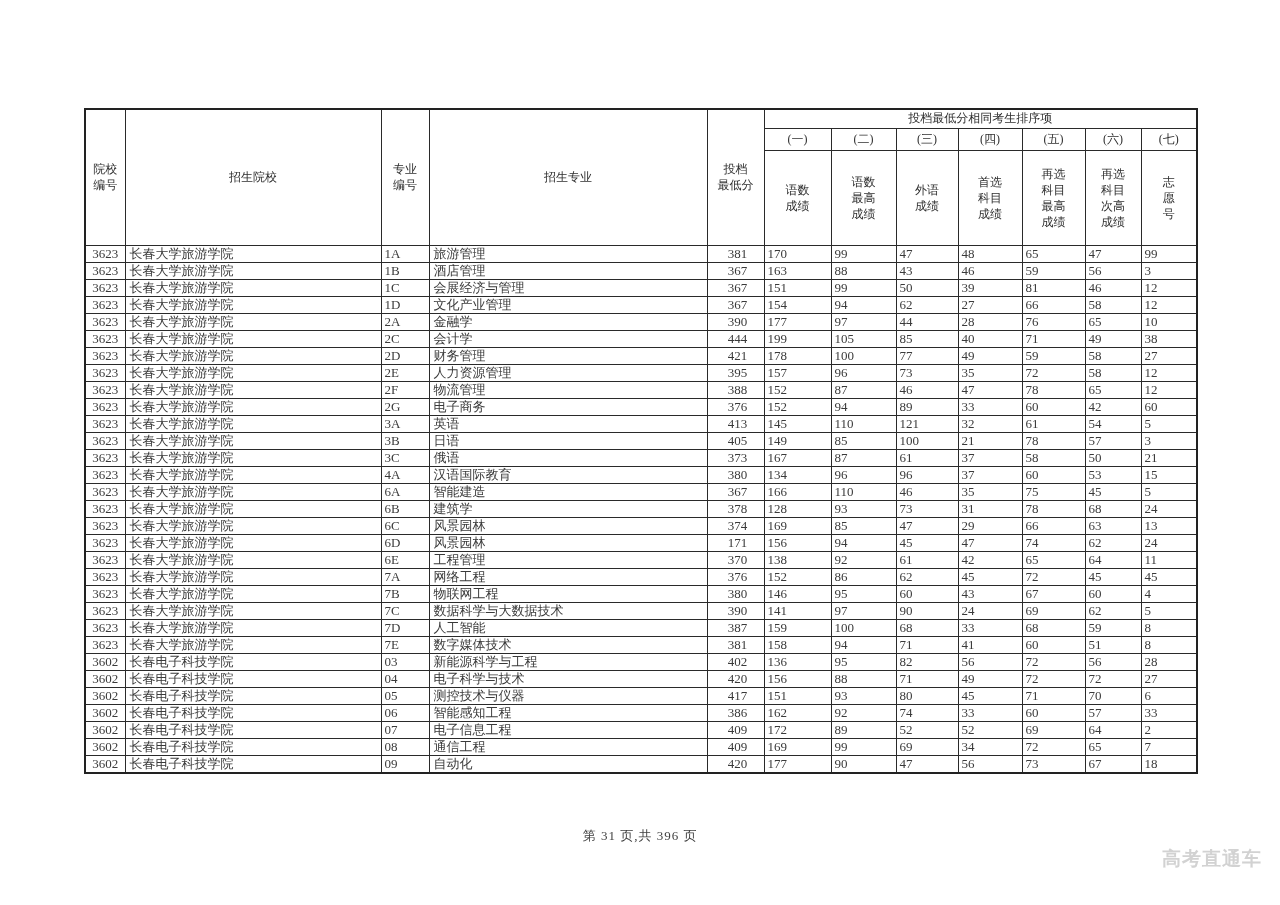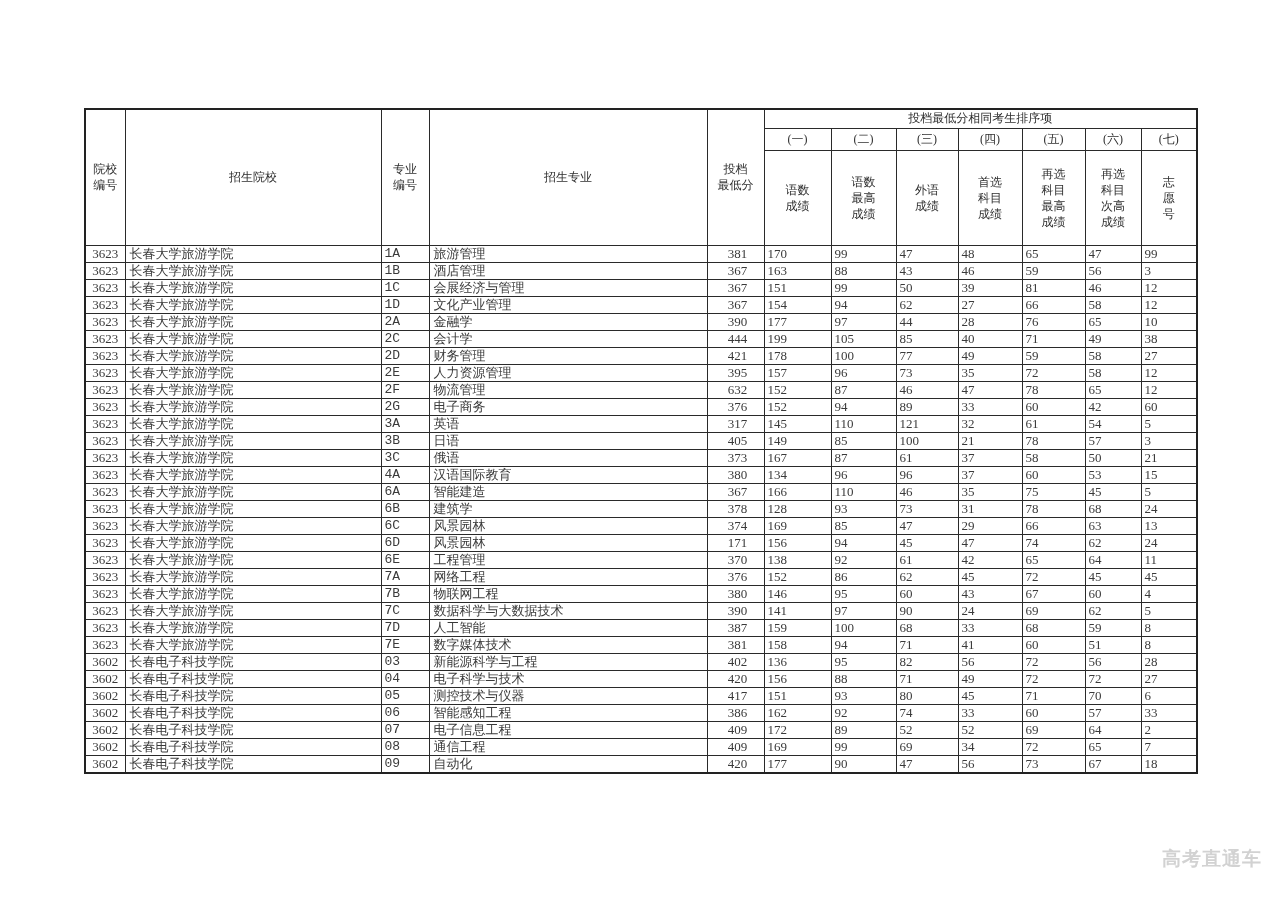--- a/index.html
+++ b/index.html
@@ -40,21 +40,21 @@
   tr.h-subs  { height: 95px; }
   .score-table tbody td {
     height: 16px;
     line-height: 16px;
     font-size: 13px;
     color: #3a3a3a;
     vertical-align: middle;
   }
   td.c-code   { text-align: center; }
   td.c-name   { text-align: left; padding-left: 4px; }
-  td.c-majc   { text-align: left; padding-left: 3px; font-family: Liberation Mono, monospace; }
+  td.c-majc   { text-align: left; padding-left: 3px; font-family: Liberation Serif, serif; }
   td.c-min    { text-align: center; padding-left: 4px; }
   td.c-num    { text-align: left; padding-left: 3px; }
   .footer {
     position: absolute;
     left: 0; right: 0;
     top: 827px;
     text-align: center;
     font-size: 13px;
     color: #3f3f3f;
     letter-spacing: 1px;
@@ -253,21 +253,21 @@
       <td class="c-num">72</td>
       <td class="c-num">58</td>
       <td class="c-num">12</td>
     </tr>
 
     <tr>
       <td class="c-code">3623</td>
       <td class="c-name">长春大学旅游学院</td>
       <td class="c-majc">2F</td>
       <td class="c-name">物流管理</td>
-      <td class="c-min">632</td>
+      <td class="c-min">388</td>
       <td class="c-num">152</td>
       <td class="c-num">87</td>
       <td class="c-num">46</td>
       <td class="c-num">47</td>
       <td class="c-num">78</td>
       <td class="c-num">65</td>
       <td class="c-num">12</td>
     </tr>
 
     <tr>
@@ -283,21 +283,21 @@
       <td class="c-num">60</td>
       <td class="c-num">42</td>
       <td class="c-num">60</td>
     </tr>
 
     <tr>
       <td class="c-code">3623</td>
       <td class="c-name">长春大学旅游学院</td>
       <td class="c-majc">3A</td>
       <td class="c-name">英语</td>
-      <td class="c-min">317</td>
+      <td class="c-min">413</td>
       <td class="c-num">145</td>
       <td class="c-num">110</td>
       <td class="c-num">121</td>
       <td class="c-num">32</td>
       <td class="c-num">61</td>
       <td class="c-num">54</td>
       <td class="c-num">5</td>
     </tr>
 
     <tr>
@@ -595,16 +595,17 @@
       <td class="c-num">90</td>
       <td class="c-num">47</td>
       <td class="c-num">56</td>
       <td class="c-num">73</td>
       <td class="c-num">67</td>
       <td class="c-num">18</td>
     </tr>
   </tbody>
   </table>
 
+  <div class="footer">第 31 页,共 396 页</div>
 
   <div class="watermark">高考直通车</div>
 
 </div>
 
 </body></html>

